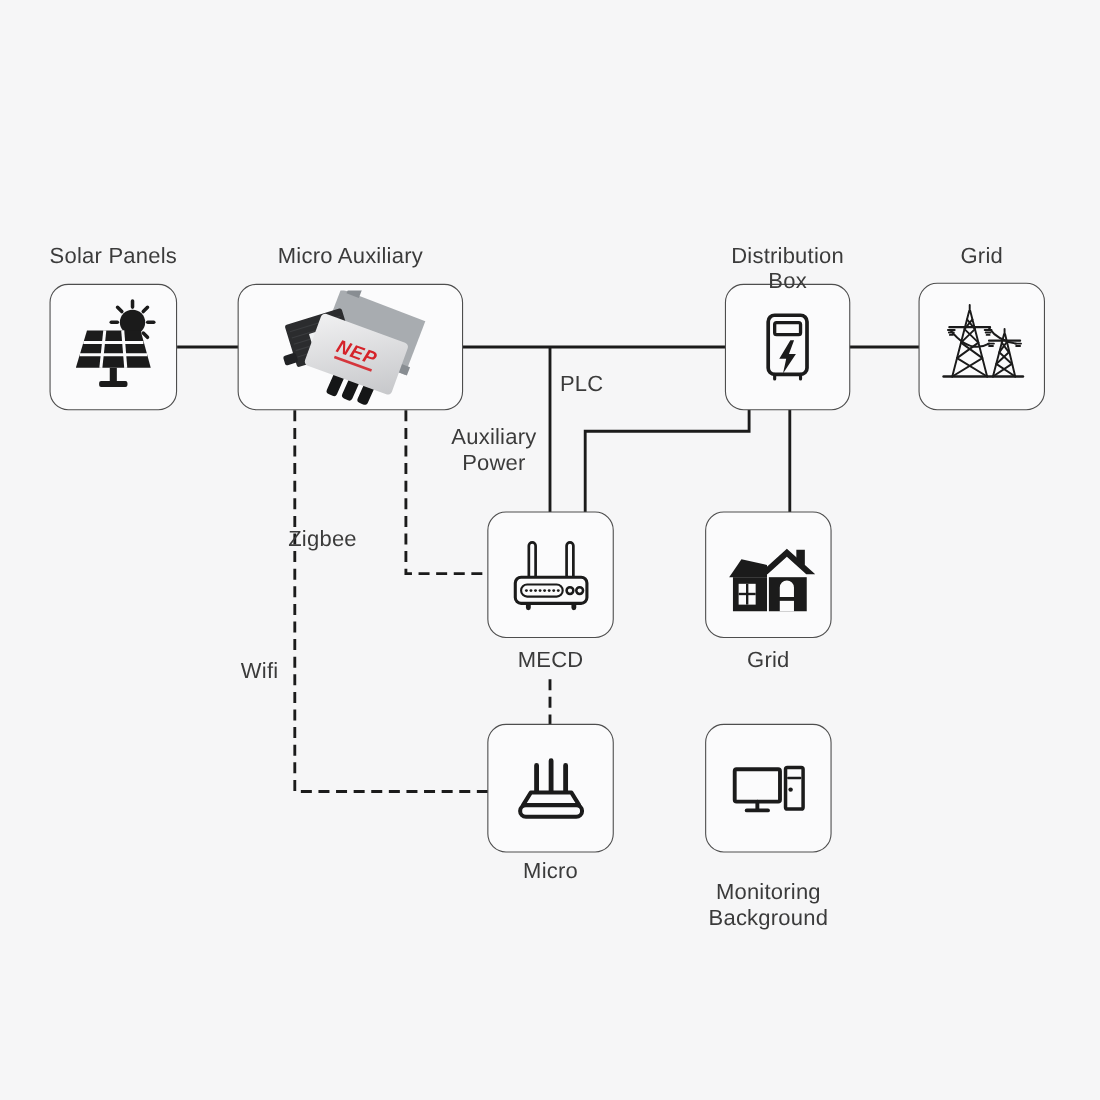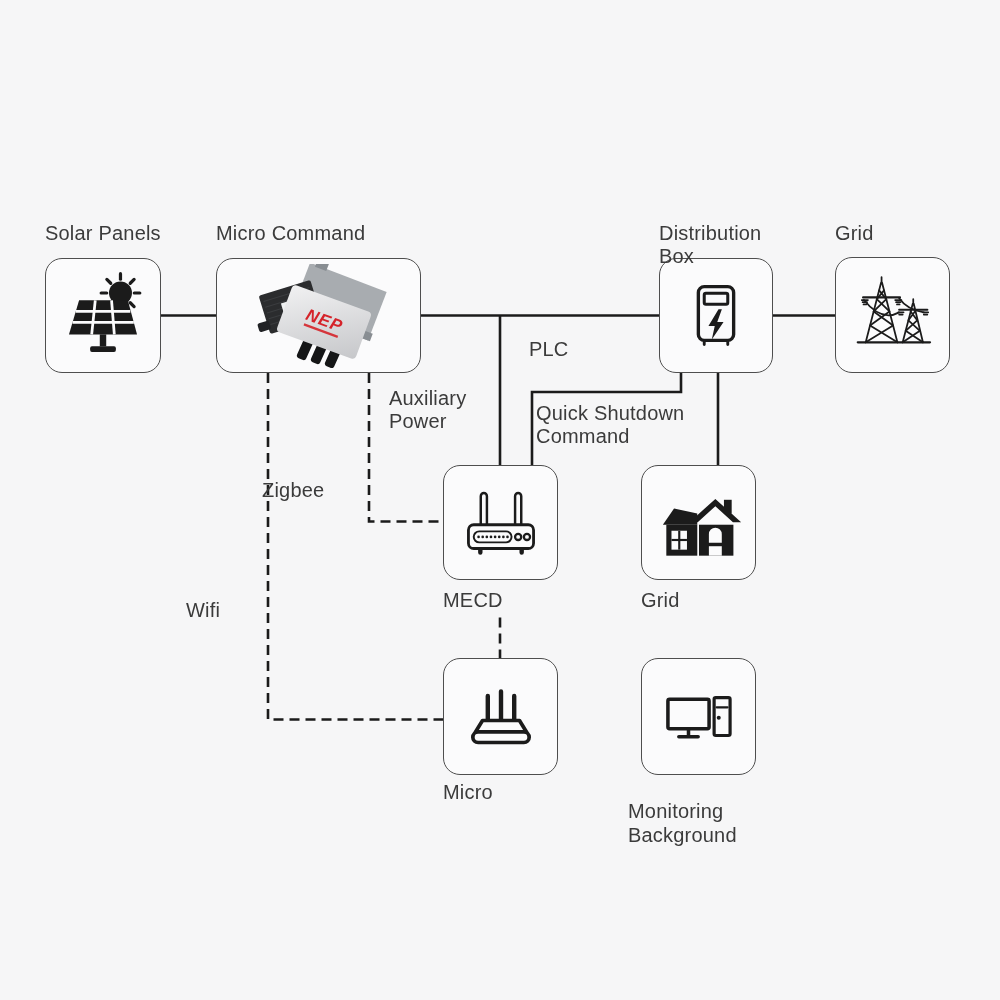--- a/index.html
+++ b/index.html
@@ -5,21 +5,21 @@
   html,body{margin:0;padding:0}
   body{background:var(--background,#f6f6f7)}
   .stage{position:relative;width:1000px;height:1000px;background:var(--background,#f6f6f7);
          font-family:"Liberation Sans",sans-serif;color:var(--text,#3b3b3b);overflow:hidden}
   .wires{position:absolute;left:0;top:0}
   .wire{stroke:var(--line,#1b1b1b);stroke-width:2.6;fill:none}
   .wire.dashed{stroke-dasharray:10 6}
   .node{position:absolute;box-sizing:border-box;border:1.7px solid var(--box-border,#4e4e4e);
         border-radius:17px;background:var(--box-fill,#fbfbfc);
         display:flex;align-items:center;justify-content:center}
-  .label{position:absolute;font-size:20px;font-weight:500;line-height:23px;text-align:left;letter-spacing:.2px}
+  .label{position:absolute;font-size:20px;font-weight:500;line-height:23px;text-align:center;letter-spacing:.2px}
   .label.lines{line-height:24px}
   .label.alignleft{text-align:left}
   .label.alignright{text-align:left}
   
   .s{stroke:var(--line,#1b1b1b);fill:none;stroke-linecap:round;stroke-linejoin:round}
   .f{fill:var(--line,#1b1b1b)}
   .w{fill:var(--box-fill,#fbfbfc)}
   .wf{fill:var(--box-fill,#fbfbfc);stroke:var(--line,#1b1b1b);stroke-linejoin:round}
   .nep{font:italic 800 17px "Liberation Sans",sans-serif;fill:var(--brand-red,#d5232a);letter-spacing:1px}
 </style>
@@ -174,27 +174,26 @@
       <rect class="s" stroke-width="4.2" x="13" y="29" width="49" height="35" rx="2"></rect>
       <path class="s" stroke-width="4.2" d="M37.5 64 V72"></path>
       <path class="s" stroke-width="4.2" d="M26 73.5 H49"></path>
       <rect class="s" stroke-width="3.8" x="68" y="27" width="19" height="45" rx="2"></rect>
       <path class="s" stroke-width="2.6" d="M71 38.5 H84"></path>
       <circle class="f" cx="73.5" cy="51" r="2.4"></circle>
     </svg>
   </div>
 
   <div class="label" style="left:45px;top:222px;width:116px">Solar Panels</div>
-  <div class="label" style="left:216px;top:222px;width:205px">Micro Command</div>
+  <div class="label" style="left:216px;top:222px;width:205px">Micro Auxiliary</div>
   <div class="label" style="left:659px;top:222px;width:114px">Distribution Box</div>
   <div class="label" style="left:835px;top:222px;width:115px">Grid</div>
   <div class="label" style="left:443px;top:589px;width:115px">MECD</div>
   <div class="label" style="left:641px;top:589px;width:115px">Grid</div>
   <div class="label" style="left:443px;top:781px;width:115px">Micro</div>
   <div class="label lines" style="left:628px;top:799px;width:141px">Monitoring Background</div>
 
-  <div class="label alignleft" style="left:529px;top:338px">PLC</div>
+  <div class="label alignleft" style="left:509px;top:338px">PLC</div>
   <div class="label" style="left:389px;top:387px;width:120px">Auxiliary Power</div>
-  <div class="label" style="left:536px;top:402px;width:170px">Quick Shutdown Command</div>
   <div class="label alignright" style="left:262px;top:479px;width:100px">Zigbee</div>
   <div class="label" style="left:186px;top:599px;width:100px">Wifi</div>
 
 </div>
 
 </body></html>

